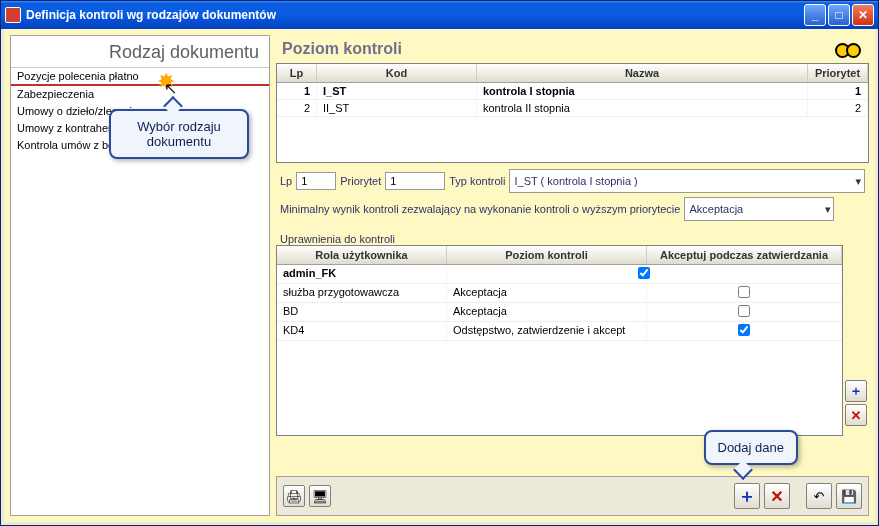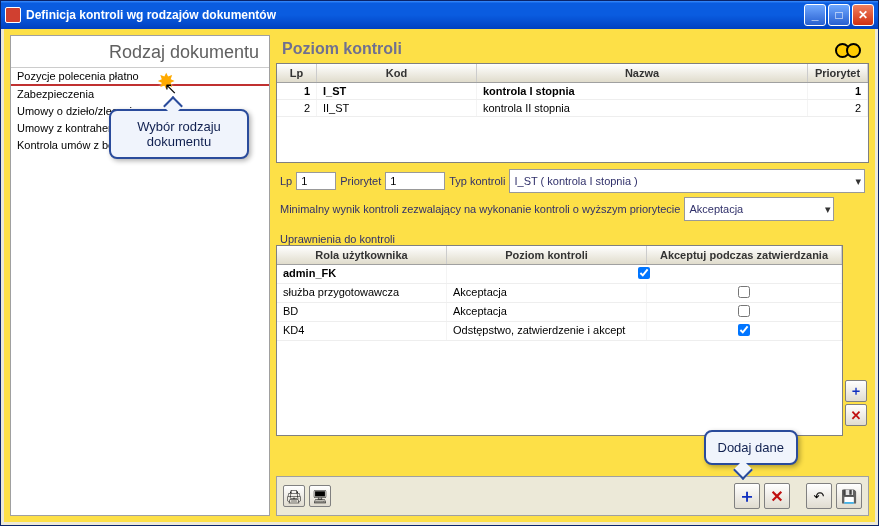--- a/index.html
+++ b/index.html
@@ -6,21 +6,21 @@
 body { font-family: Tahoma, Arial, sans-serif; font-size: 11px; background: #fff; overflow: hidden; }
 
 .window { width: 879px; height: 526px; border: 1px solid #0a246a; background: #ece9d8; position: relative; box-shadow: 2px 2px 6px rgba(0,0,0,0.4); }
 
 .titlebar { height: 28px; background: linear-gradient(to bottom, #3a8dff 0%, #0a5ce0 8%, #0a5ce0 50%, #0040c0 100%); display: flex; align-items: center; padding: 0 4px; color: #fff; font-weight: bold; font-size: 12px; }
 .titlebar .app-icon { width: 16px; height: 16px; background: #d04030; border: 1px solid #fff; margin-right: 5px; border-radius: 2px; }
 .window-controls { margin-left: auto; display: flex; gap: 2px; }
 .win-btn { width: 22px; height: 22px; border: 1px solid #fff; border-radius: 3px; background: linear-gradient(to bottom, #6fa8ff, #2860d0); color: #fff; display: flex; align-items: center; justify-content: center; font-weight: bold; font-size: 12px; cursor: pointer; }
 .win-btn.close { background: linear-gradient(to bottom, #f08060, #d03010); }
 
-.client { display: flex; position: absolute; top: 28px; left: 3px; right: 3px; bottom: 3px; background: #fde047; }
+.client { display: flex; position: absolute; top: 28px; left: 3px; right: 3px; bottom: 3px; background: #fef9c3; }
 
 .left-pane { width: 260px; background: #fff; border: 1px solid #a0a0a0; margin: 6px 3px 6px 6px; display: flex; flex-direction: column; }
 .left-title { font-size: 18px; color: #606060; padding: 6px 10px 4px 10px; text-align: right; font-weight: normal; }
 .doc-list { border-top: 1px solid #ccc; flex: 1; }
 .doc-item { padding: 2px 6px; font-size: 11px; color: #000; cursor: pointer; border-bottom: 1px solid transparent; }
 .doc-item.selected { border-bottom: 2px solid #c03030; font-weight: normal; }
 
 .right-pane { flex: 1; display: flex; flex-direction: column; margin: 6px 6px 6px 3px; }
 .right-title { font-size: 16px; color: #707090; font-weight: bold; padding: 4px 6px; display: flex; align-items: center; }
 .binoculars { width: 30px; height: 20px; margin-left: auto; position: relative; cursor: pointer; }

